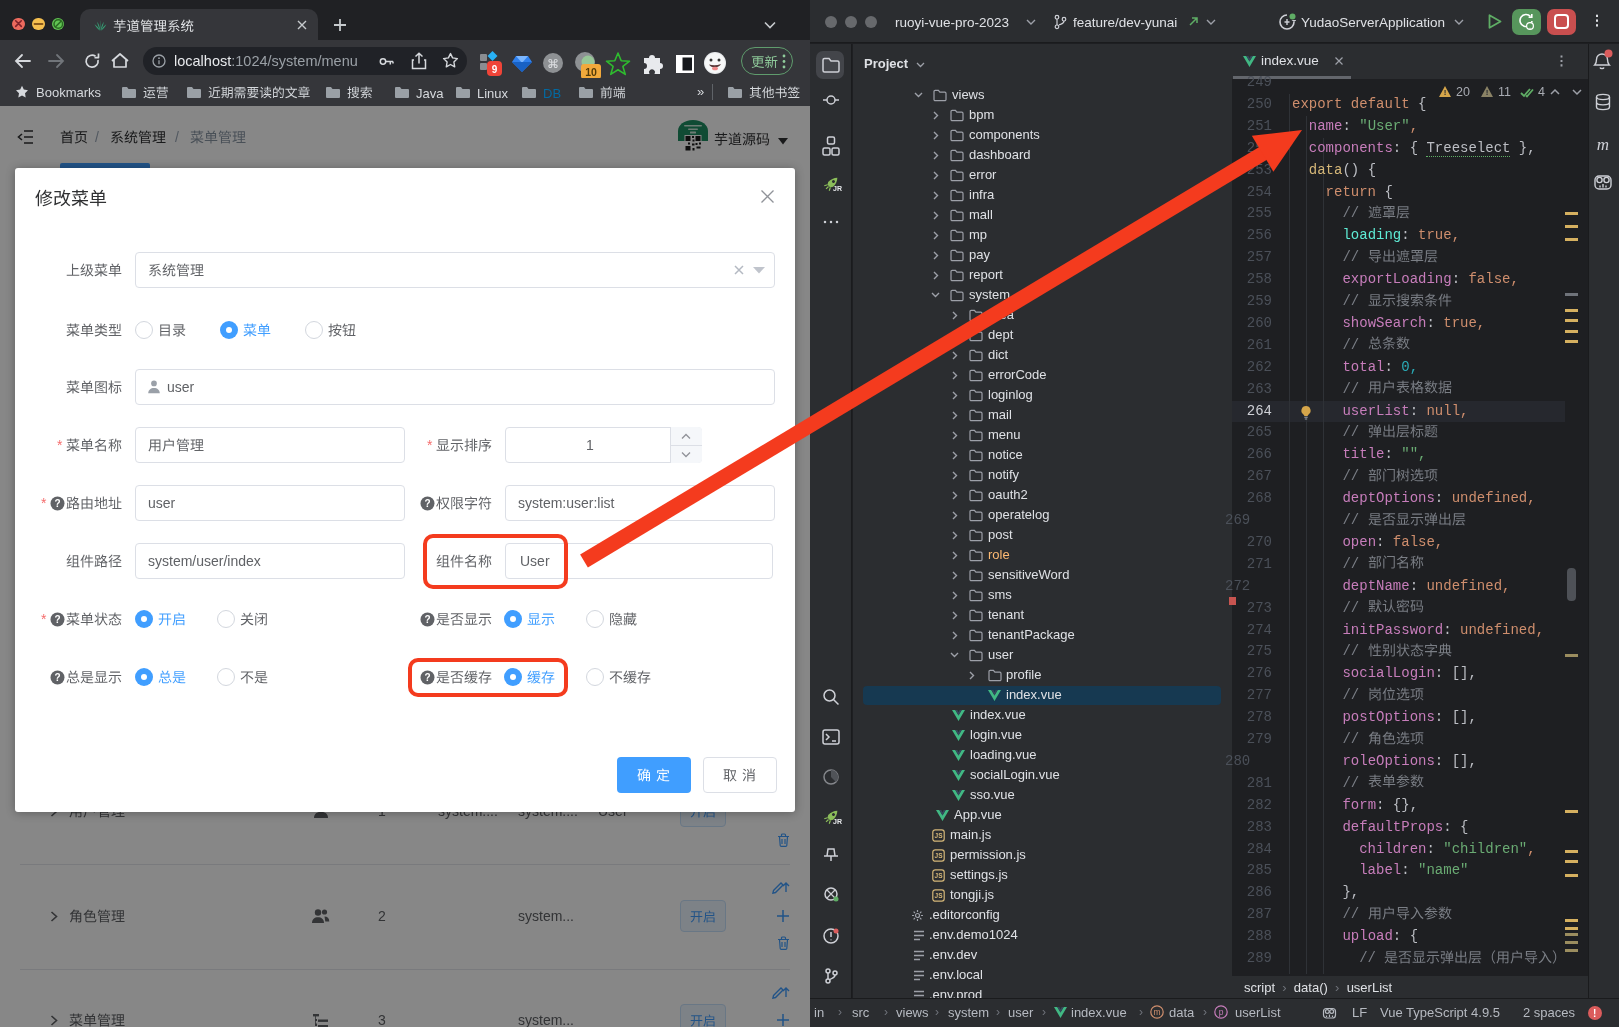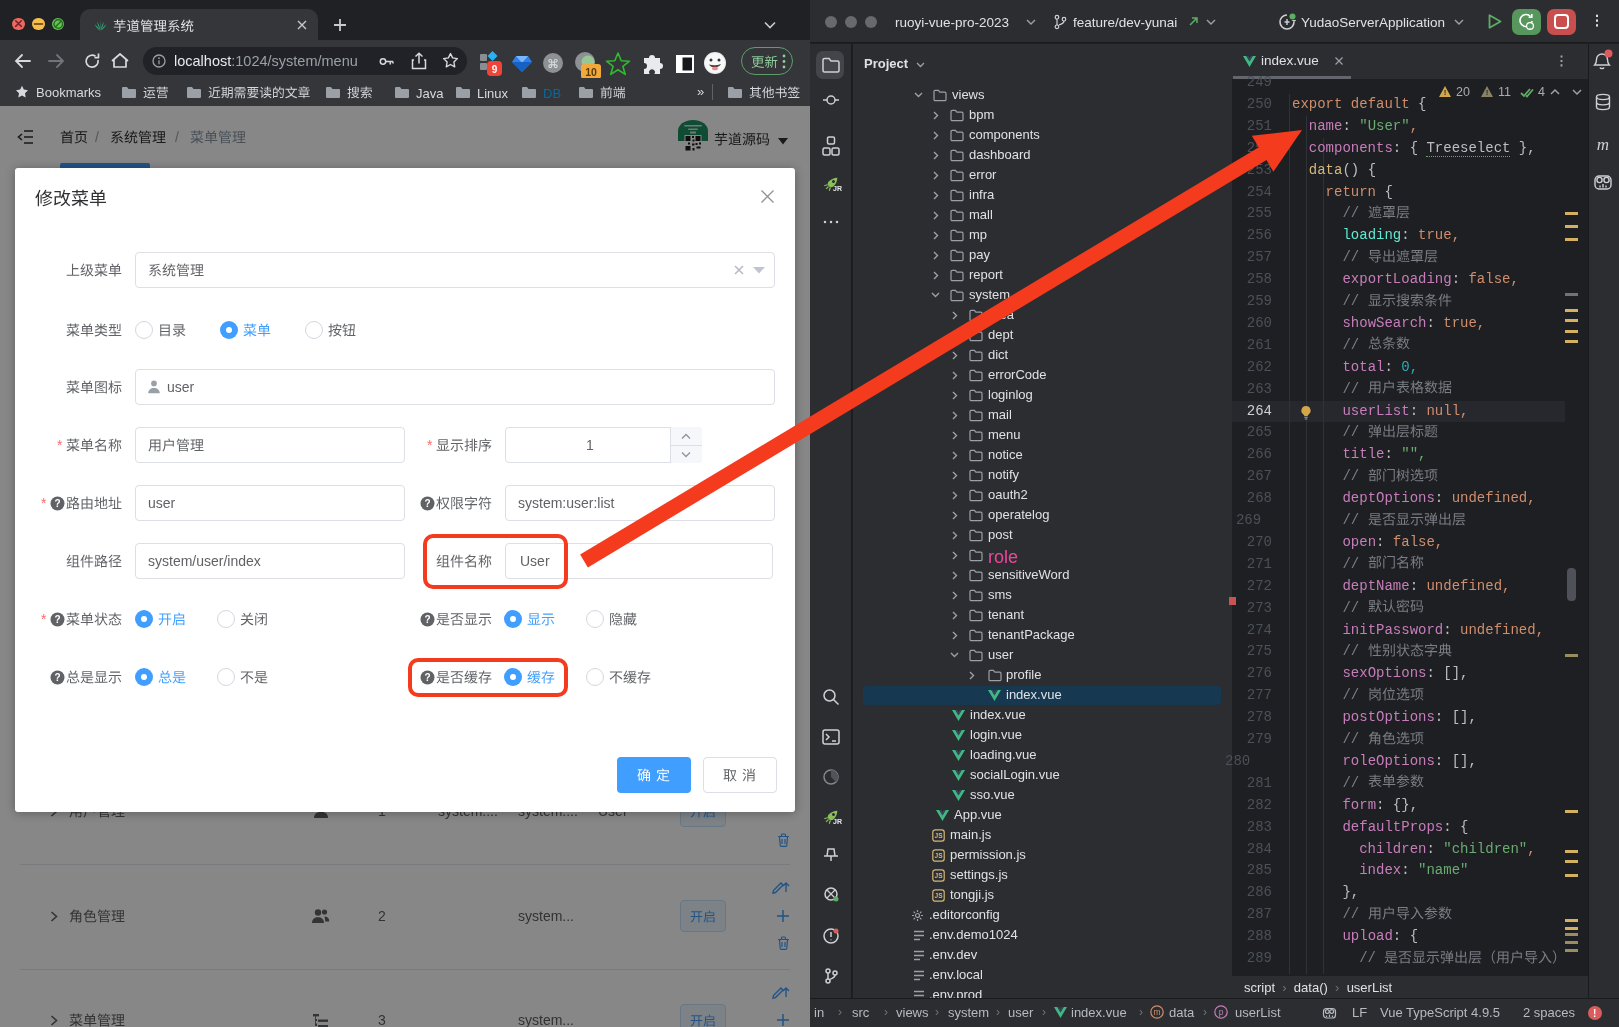--- a/index.html
+++ b/index.html
@@ -936,21 +936,21 @@
     <svg class="abs" style="left:159px;top:528.5px" width="14" height="13" viewBox="0 0 14 13">
       <path d="M1 2.5A1.2 1.2 0 0 1 2.2 1.3h3.2l1.5 1.9h4.9A1.2 1.2 0 0 1 13 4.4v6.1a1.2 1.2 0 0 1-1.2 1.2H2.2A1.2 1.2 0 0 1 1 10.5z" stroke="#9da0a8" stroke-width="1.2" fill="none"></path>
     </svg>
     <div class="abs" style="left:178px;top:527px;font-size:13px;color:#dfe1e5">post</div>
     <svg class="abs" style="left:142px;top:550.5px" width="6" height="9" viewBox="0 0 6 9">
       <path d="M1 1l3.5 3.5L1 8" stroke="#9da0a8" stroke-width="1.4" fill="none"></path>
     </svg>
     <svg class="abs" style="left:159px;top:548.5px" width="14" height="13" viewBox="0 0 14 13">
       <path d="M1 2.5A1.2 1.2 0 0 1 2.2 1.3h3.2l1.5 1.9h4.9A1.2 1.2 0 0 1 13 4.4v6.1a1.2 1.2 0 0 1-1.2 1.2H2.2A1.2 1.2 0 0 1 1 10.5z" stroke="#9da0a8" stroke-width="1.2" fill="none"></path>
     </svg>
-    <div class="abs" style="left:178px;top:547px;font-size:18px;color:#ec4899">role</div>
+    <div class="abs" style="left:178px;top:547px;font-size:13px;color:#fdba74">role</div>
     <svg class="abs" style="left:142px;top:570.5px" width="6" height="9" viewBox="0 0 6 9">
       <path d="M1 1l3.5 3.5L1 8" stroke="#9da0a8" stroke-width="1.4" fill="none"></path>
     </svg>
     <svg class="abs" style="left:159px;top:568.5px" width="14" height="13" viewBox="0 0 14 13">
       <path d="M1 2.5A1.2 1.2 0 0 1 2.2 1.3h3.2l1.5 1.9h4.9A1.2 1.2 0 0 1 13 4.4v6.1a1.2 1.2 0 0 1-1.2 1.2H2.2A1.2 1.2 0 0 1 1 10.5z" stroke="#9da0a8" stroke-width="1.2" fill="none"></path>
     </svg>
     <div class="abs" style="left:178px;top:567px;font-size:13px;color:#dfe1e5">sensitiveWord</div>
     <svg class="abs" style="left:142px;top:590.5px" width="6" height="9" viewBox="0 0 6 9">
       <path d="M1 1l3.5 3.5L1 8" stroke="#9da0a8" stroke-width="1.4" fill="none"></path>
     </svg>
@@ -1182,21 +1182,21 @@
       <g fill="#7a7e85">
         <use href="#u90e8" x="0"></use>
         <use href="#u95e8" x="1000"></use>
         <use href="#u6811" x="2000"></use>
         <use href="#u9009" x="3000"></use>
         <use href="#u9879" x="4000"></use>
       </g>
     </svg></div>
 <div class="mono abs" style="left:1225px;top:488.1px;width:47px;text-align:right;color:#4b5059">268</div>
 <div class="mono abs" style="left:1292px;top:488.1px"><span style="color:#bcbec4">      </span><span style="color:#c77dbb">deptOptions</span><span style="color:#bcbec4">: </span><span style="color:#cf8e6d">undefined,</span></div>
-<div class="mono abs" style="left:1225px;top:510.0px;width:47px;text-align:center;color:#4b5059">269</div>
+<div class="mono abs" style="left:1225px;top:510.0px;width:47px;text-align:left;color:#4b5059">269</div>
 <div class="mono abs" style="left:1292px;top:510.0px"><span style="color:#bcbec4">      </span><span style="color:#7a7e85">// </span><svg style="width:98.0px;height:14px;vertical-align:-1.68px" viewBox="0 0 7000 1000">
       <g fill="#7a7e85">
         <use href="#u662f" x="0"></use>
         <use href="#u5426" x="1000"></use>
         <use href="#u663e" x="2000"></use>
         <use href="#u793a" x="3000"></use>
         <use href="#u5f39" x="4000"></use>
         <use href="#u51fa" x="5000"></use>
         <use href="#u5c42" x="6000"></use>
       </g>
@@ -1205,21 +1205,21 @@
 <div class="mono abs" style="left:1292px;top:531.9px"><span style="color:#bcbec4">      </span><span style="color:#c77dbb">open</span><span style="color:#bcbec4">: </span><span style="color:#cf8e6d">false,</span></div>
 <div class="mono abs" style="left:1225px;top:553.8px;width:47px;text-align:right;color:#4b5059">271</div>
 <div class="mono abs" style="left:1292px;top:553.8px"><span style="color:#bcbec4">      </span><span style="color:#7a7e85">// </span><svg style="width:56.0px;height:14px;vertical-align:-1.68px" viewBox="0 0 4000 1000">
       <g fill="#7a7e85">
         <use href="#u90e8" x="0"></use>
         <use href="#u95e8" x="1000"></use>
         <use href="#u540d" x="2000"></use>
         <use href="#u79f0" x="3000"></use>
       </g>
     </svg></div>
-<div class="mono abs" style="left:1225px;top:575.7px;width:47px;text-align:right;color:#4b5059">272</div>
+<div class="mono abs" style="left:1225px;top:575.7px;width:47px;text-align:left;color:#4b5059">272</div>
 <div class="mono abs" style="left:1292px;top:575.7px"><span style="color:#bcbec4">      </span><span style="color:#c77dbb">deptName</span><span style="color:#bcbec4">: </span><span style="color:#cf8e6d">undefined,</span></div>
 <div class="mono abs" style="left:1225px;top:597.6px;width:47px;text-align:right;color:#4b5059">273</div>
 <div class="mono abs" style="left:1292px;top:597.6px"><span style="color:#bcbec4">      </span><span style="color:#7a7e85">// </span><svg style="width:56.0px;height:14px;vertical-align:-1.68px" viewBox="0 0 4000 1000">
       <g fill="#7a7e85">
         <use href="#u9ed8" x="0"></use>
         <use href="#u8ba4" x="1000"></use>
         <use href="#u5bc6" x="2000"></use>
         <use href="#u7801" x="3000"></use>
       </g>
     </svg></div>
@@ -1230,21 +1230,21 @@
       <g fill="#7a7e85">
         <use href="#u6027" x="0"></use>
         <use href="#u522b" x="1000"></use>
         <use href="#u72b6" x="2000"></use>
         <use href="#u6001" x="3000"></use>
         <use href="#u5b57" x="4000"></use>
         <use href="#u5178" x="5000"></use>
       </g>
     </svg></div>
 <div class="mono abs" style="left:1225px;top:663.3px;width:47px;text-align:right;color:#4b5059">276</div>
-<div class="mono abs" style="left:1292px;top:663.3px"><span style="color:#bcbec4">      </span><span style="color:#c77dbb">sexOptions</span><span style="color:#bcbec4">: </span><span style="color:#bcbec4">[],</span></div>
+<div class="mono abs" style="left:1292px;top:663.3px"><span style="color:#bcbec4">      </span><span style="color:#c77dbb">socialLogin</span><span style="color:#bcbec4">: </span><span style="color:#bcbec4">[],</span></div>
 <div class="mono abs" style="left:1225px;top:685.2px;width:47px;text-align:right;color:#4b5059">277</div>
 <div class="mono abs" style="left:1292px;top:685.2px"><span style="color:#bcbec4">      </span><span style="color:#7a7e85">// </span><svg style="width:56.0px;height:14px;vertical-align:-1.68px" viewBox="0 0 4000 1000">
       <g fill="#7a7e85">
         <use href="#u5c97" x="0"></use>
         <use href="#u4f4d" x="1000"></use>
         <use href="#u9009" x="2000"></use>
         <use href="#u9879" x="3000"></use>
       </g>
     </svg></div>
 <div class="mono abs" style="left:1225px;top:707.1px;width:47px;text-align:right;color:#4b5059">278</div>
@@ -1269,21 +1269,21 @@
         <use href="#u6570" x="3000"></use>
       </g>
     </svg></div>
 <div class="mono abs" style="left:1225px;top:794.7px;width:47px;text-align:right;color:#4b5059">282</div>
 <div class="mono abs" style="left:1292px;top:794.7px"><span style="color:#bcbec4">      </span><span style="color:#c77dbb">form</span><span style="color:#bcbec4">: </span><span style="color:#bcbec4">{},</span></div>
 <div class="mono abs" style="left:1225px;top:816.6px;width:47px;text-align:right;color:#4b5059">283</div>
 <div class="mono abs" style="left:1292px;top:816.6px"><span style="color:#bcbec4">      </span><span style="color:#c77dbb">defaultProps</span><span style="color:#bcbec4">: {</span></div>
 <div class="mono abs" style="left:1225px;top:838.5px;width:47px;text-align:right;color:#4b5059">284</div>
 <div class="mono abs" style="left:1292px;top:838.5px"><span style="color:#bcbec4">        </span><span style="color:#c77dbb">children</span><span style="color:#bcbec4">: </span><span style="color:#6aab73">"children"</span><span style="color:#cf8e6d">,</span></div>
 <div class="mono abs" style="left:1225px;top:860.4px;width:47px;text-align:right;color:#4b5059">285</div>
-<div class="mono abs" style="left:1292px;top:860.4px"><span style="color:#bcbec4">        </span><span style="color:#c77dbb">index</span><span style="color:#bcbec4">: </span><span style="color:#6aab73">"name"</span></div>
+<div class="mono abs" style="left:1292px;top:860.4px"><span style="color:#bcbec4">        </span><span style="color:#c77dbb">label</span><span style="color:#bcbec4">: </span><span style="color:#6aab73">"name"</span></div>
 <div class="mono abs" style="left:1225px;top:882.3px;width:47px;text-align:right;color:#4b5059">286</div>
 <div class="mono abs" style="left:1292px;top:882.3px"><span style="color:#bcbec4">      },</span></div>
 <div class="mono abs" style="left:1225px;top:904.2px;width:47px;text-align:right;color:#4b5059">287</div>
 <div class="mono abs" style="left:1292px;top:904.2px"><span style="color:#bcbec4">      </span><span style="color:#7a7e85">// </span><svg style="width:84.0px;height:14px;vertical-align:-1.68px" viewBox="0 0 6000 1000">
       <g fill="#7a7e85">
         <use href="#u7528" x="0"></use>
         <use href="#u6237" x="1000"></use>
         <use href="#u5bfc" x="2000"></use>
         <use href="#u5165" x="3000"></use>
         <use href="#u53c2" x="4000"></use>

